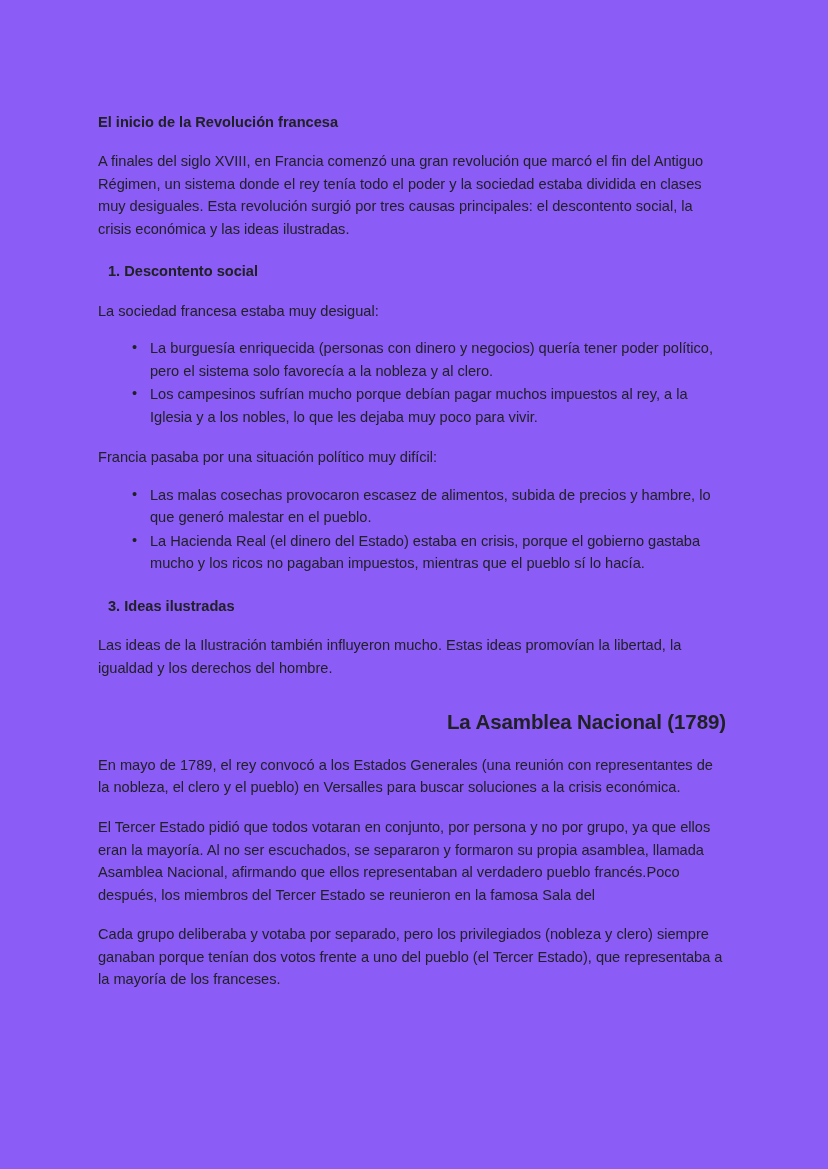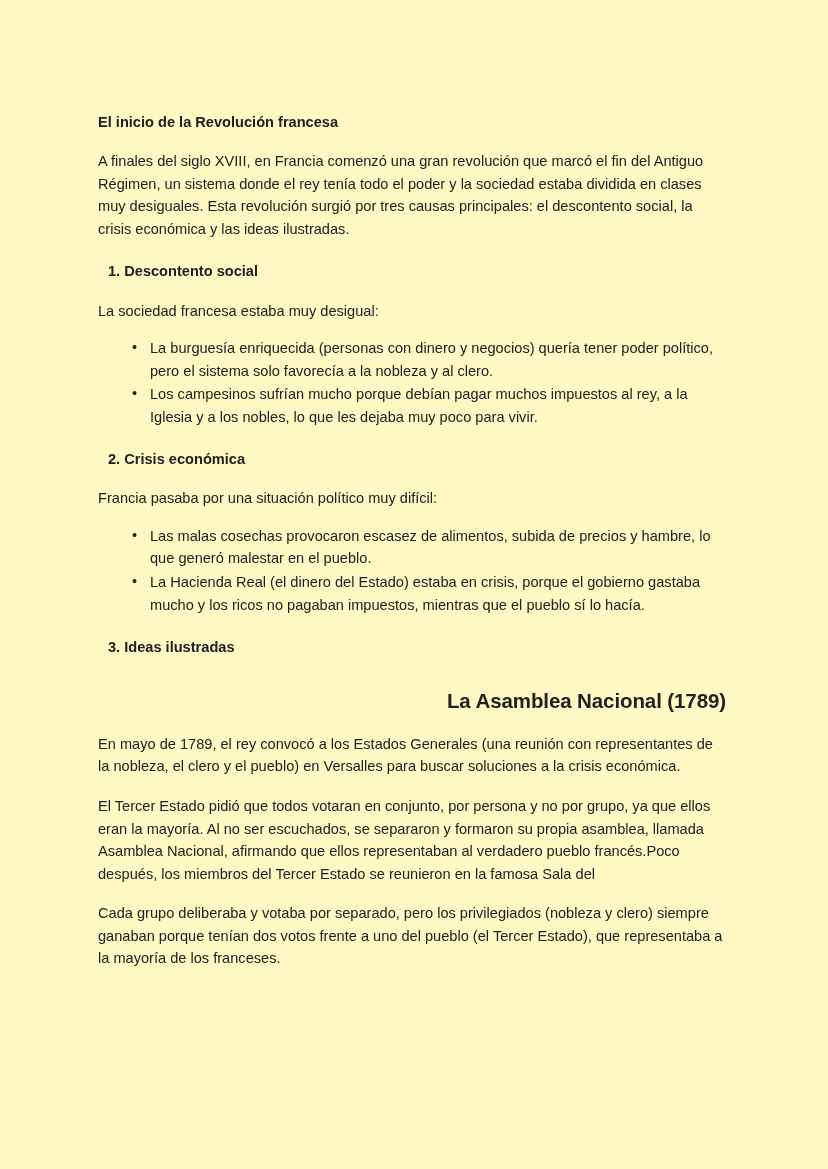--- a/index.html
+++ b/index.html
@@ -5,21 +5,21 @@
 <style>
   html, body {
     margin: 0;
     padding: 0;
     background: #ffffff;
   }
   .page {
     position: relative;
     width: 828px;
     height: 1169px;
-    background: #fef9c3;
+    background: #8b5cf6;
     overflow: hidden;
     box-sizing: border-box;
   }
   .doc-body {
     position: absolute;
     left: 98px;
     top: 112px;
     width: 628px;
     font-family: "Liberation Sans", sans-serif;
     color: #202124;
@@ -93,31 +93,31 @@
 
     <div class="h-sub spaced-top">1. Descontento social</div>
 
     <p class="para tight">La sociedad francesa estaba muy desigual:</p>
 
     <ul class="bullets">
       <li>La burguesía enriquecida  (personas con dinero y negocios) quería tener poder político, pero el sistema solo favorecía a la nobleza y al clero.</li>
       <li>Los campesinos sufrían mucho porque debían pagar muchos impuestos al rey, a la Iglesia y a los nobles, lo que les dejaba muy poco para vivir.</li>
     </ul>
 
-    <div class="h-sub spaced-top">2. Crisis económica</div>
 
     <p class="para tight">Francia pasaba por una situación político muy difícil:</p>
 
     <ul class="bullets">
       <li>Las malas cosechas provocaron escasez de alimentos, subida de precios y hambre, lo que generó malestar en el pueblo.</li>
       <li>La Hacienda Real (el dinero del Estado) estaba en crisis, porque el gobierno gastaba mucho y los ricos no pagaban impuestos, mientras que el pueblo sí lo hacía.</li>
     </ul>
 
     <div class="h-sub spaced-top">3. Ideas ilustradas</div>
 
+    <p class="para">Las ideas de la Ilustración también influyeron mucho. Estas ideas promovían la libertad, la igualdad y los derechos del hombre.</p>
 
 
     <div class="h-major">La Asamblea Nacional (1789)</div>
 
     <p class="para">En mayo de 1789, el rey convocó a los Estados Generales (una reunión con representantes de la nobleza, el clero y el pueblo) en Versalles para buscar soluciones a la crisis económica.</p>
 
     <p class="para last-line">El Tercer Estado pidió que todos votaran en conjunto, por persona y no por grupo, ya que ellos eran la mayoría. Al no ser escuchados, se separaron y formaron su propia asamblea, llamada Asamblea Nacional, afirmando que ellos representaban al verdadero pueblo francés.Poco después, los miembros del Tercer Estado se reunieron en la famosa Sala del</p>
 
     <p class="para">Cada grupo deliberaba y votaba por separado, pero los privilegiados (nobleza y clero) siempre ganaban porque tenían dos votos frente a uno del pueblo (el Tercer Estado), que representaba a la mayoría de los franceses.</p>
 

